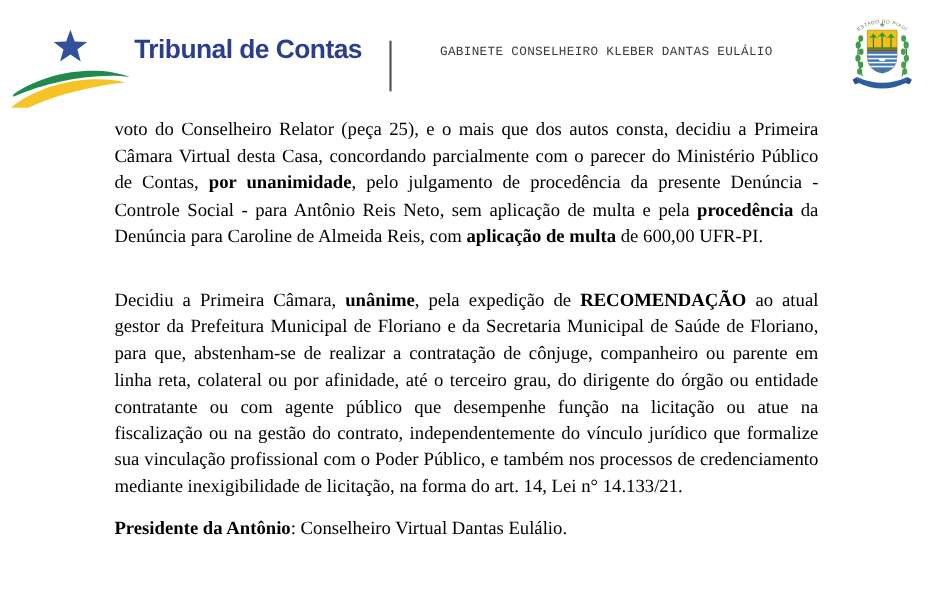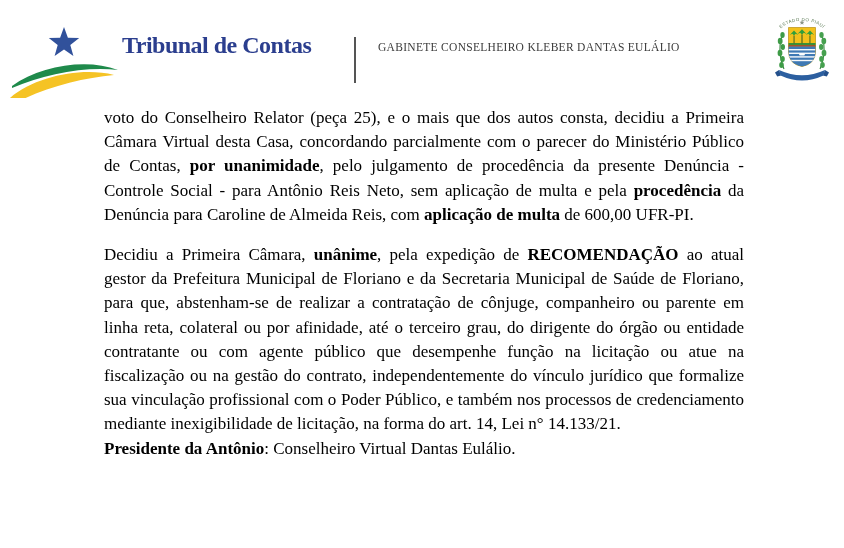--- a/index.html
+++ b/index.html
@@ -4,44 +4,44 @@
 <style>
   html,body { margin:0; padding:0; background:#ffffff; }
   .page {
     position:relative; width:844px; height:548px; background:#ffffff;
     overflow:hidden; font-family:"Liberation Serif","DejaVu Serif",serif;
   }
   
   .logo-mark { position:absolute; left:8px; top:14px; width:112px; height:84px; }
   .brand-title {
     position:absolute; left:122px; top:35px;
-    font-family:Liberation Serif, serif;
+    font-family:Liberation Sans, sans-serif;
     font-weight:bold; font-size:24px; line-height:21px;
     letter-spacing:-0.5px; color:#2B3E8E; white-space:nowrap;
   }
   .header-divider {
     position:absolute; left:354px; top:37px; width:2px; height:46px;
     background:#555555;
   }
   .office-label {
-    position:absolute; left:378px; top:41px;
-    font-family:Liberation Serif, serif;
+    position:absolute; left:400px; top:41px;
+    font-family:Liberation Mono, monospace;
     font-size:11.5px; line-height:13px; letter-spacing:0.3px;
     color:#3A3A3A; white-space:nowrap;
   }
   .coat { position:absolute; left:767px; top:8px; width:70px; height:80px; }
   .coat text { font-family:"Liberation Sans","DejaVu Sans",sans-serif; }
   
   .doc {
     position:absolute; left:104px; top:106px; width:640px;
     color:#000000; font-size:17px; line-height:24.2px; text-align:justify;
   }
   .doc p { margin:0; }
-  .doc p.p1 { margin-bottom:16px; }
-  .doc p.p2 { }
+  .doc p.p1 { margin-bottom:34px; }
+  .doc p.p2 { margin-bottom:13px; }
   .doc b { font-weight:bold; }
 </style>
 </head>
 <body>
 
 <div class="page">
 
   <div>
 
     <svg class="logo-mark" viewBox="0 0 112 84" aria-hidden="true">

